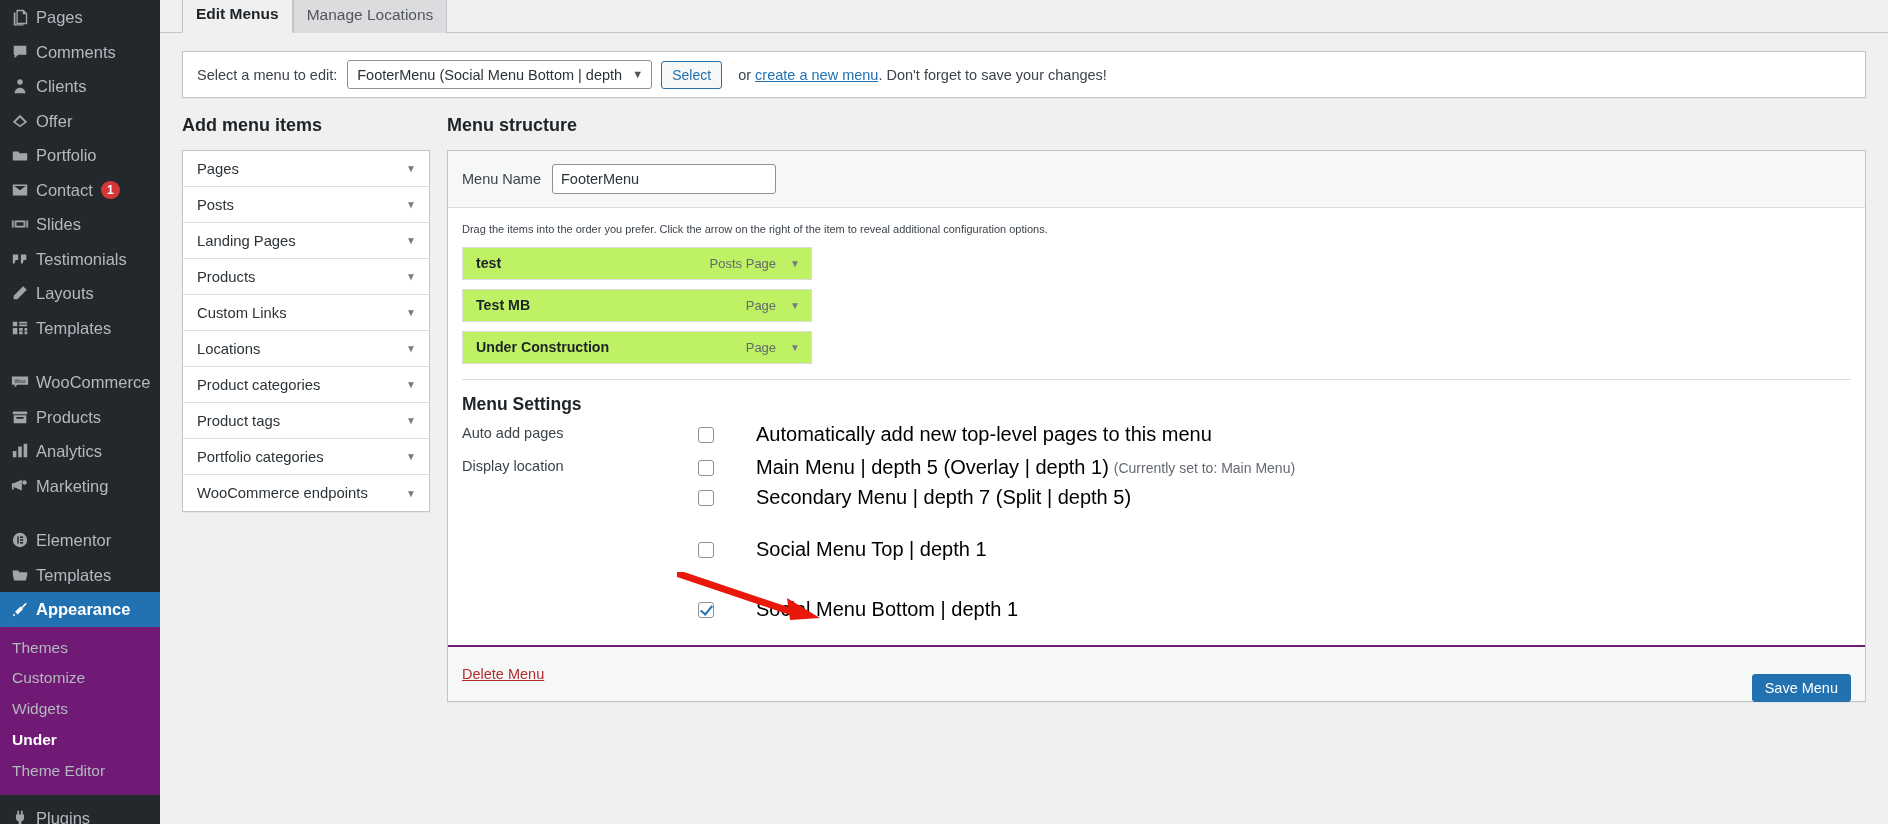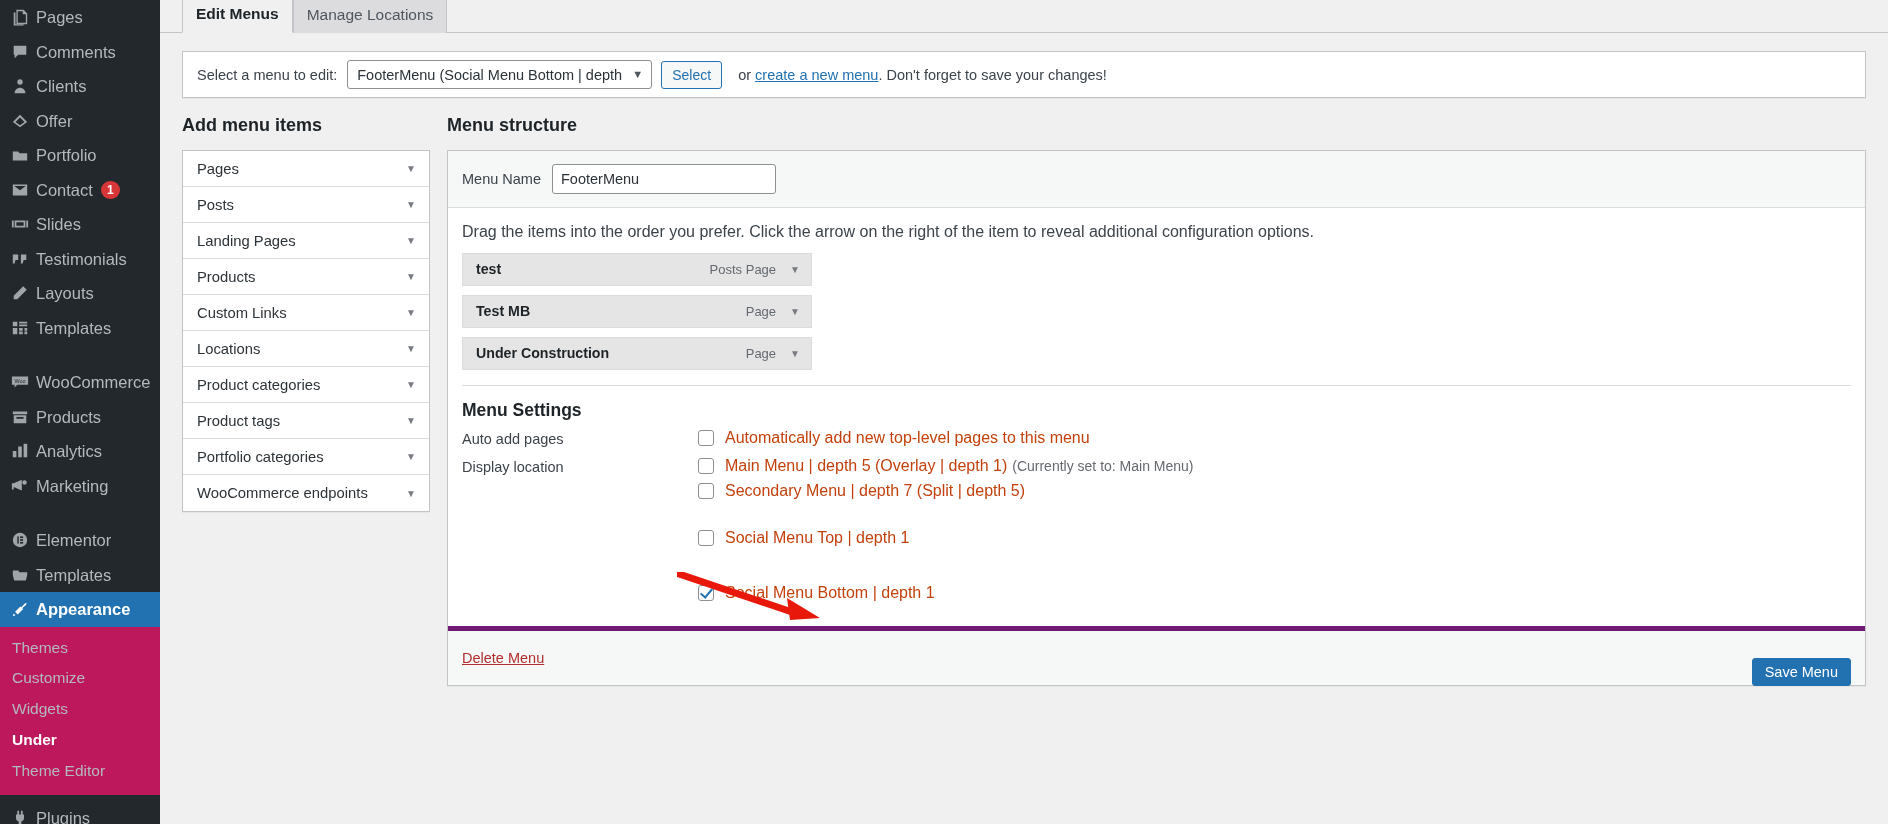--- a/index.html
+++ b/index.html
@@ -56,21 +56,21 @@
     border-radius: 10px;
     min-width: 18px;
     height: 18px;
     font-size: 12px;
     font-weight: 600;
     display: inline-flex;
     align-items: center;
     justify-content: center;
     padding: 0 6px;
   }
-  #submenu { background: #be185d; padding: 6px 16px 8px 0; }
+  #submenu { background: #701a75; padding: 6px 16px 8px 0; }
   .sb-sub {
     padding: 5px 0 5px 12px;
     font-size: 15.5px;
     color: #b4b9be;
     line-height: 1.35;
   }
   .sb-sub.active { color: #fff; font-weight: 700; }
 
   
   #main {
@@ -210,27 +210,27 @@
     border: 1px solid #8c8f94;
     border-radius: 3px;
     padding: 0 8px;
     font-size: 14.5px;
     color: #2c3338;
     font-family: "Liberation Sans", sans-serif;
     background: #fff;
   }
   #drag-hint {
     padding: 15px 32px 0 14px;
-    font-size: 16px;
+    font-size: 11px;
     color: #3c434a;
   }
   #items-list { padding: 12px 14px 0 14px; }
   .menu-item {
     width: 350px;
-    background: #e5e5e5;
+    background: #bef264;
     border: 1px solid #dcdcde;
     margin-bottom: 9px;
     display: flex;
     align-items: center;
     justify-content: space-between;
     padding: 10px 11px 11px 13px;
     height: 33px;
     cursor: move;
   }
   .menu-item .mi-title { font-size: 14.2px; font-weight: 700; color: #1d2327; }
@@ -266,27 +266,27 @@
   .cbx.checked { background: #fff; border-color: #8c8f94; }
   .cbx.checked::after {
     content: "";
     position: absolute;
     left: 4px; top: 0px;
     width: 5px; height: 10px;
     border-right: 2px solid #2271b1;
     border-bottom: 2px solid #2271b1;
     transform: rotate(40deg);
   }
-  .cbx-label { font-size: 16px; color: #c2410c; }
+  .cbx-label { font-size: 20px; color: #000000; margin-left: 31px; }
   .cbx-note { font-size: 14px; color: #646970; margin-left: 5px; }
   .gap-block { height: 22px; }
 
   #footer-bar {
     margin-top: 14px;
-    border-top: 5px solid #701a75;
+    border-top: 2px solid #701a75;
     background: #f6f7f7;
     display: flex;
     align-items: center;
     justify-content: space-between;
     padding: 27px 14px;
     height: 33px;
   }
   #delete-link {
     font-size: 14.5px;
     color: #b32d2e;

